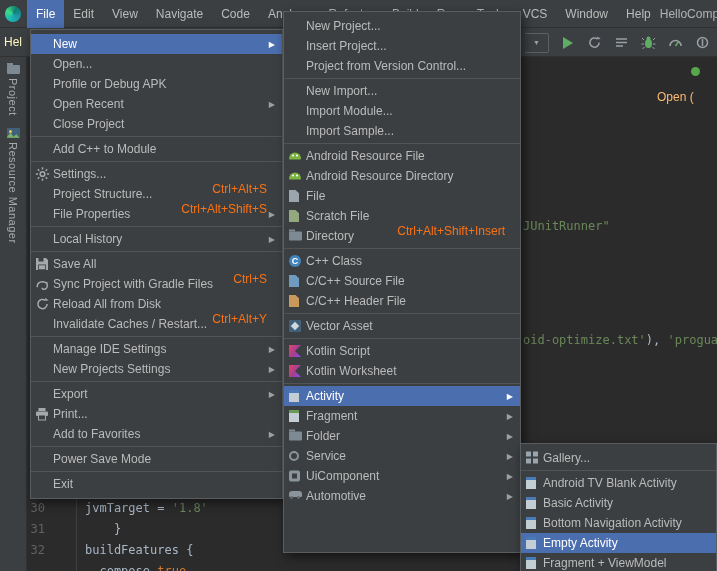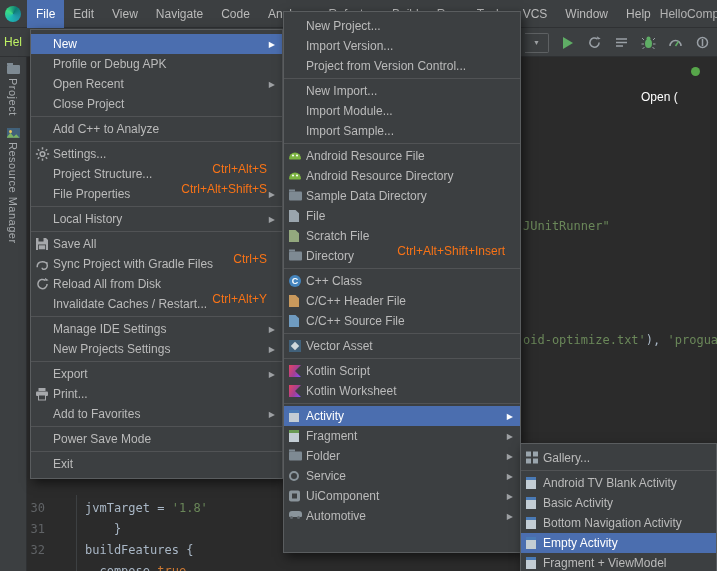--- a/index.html
+++ b/index.html
@@ -12,41 +12,41 @@
              border-bottom:1px solid #2f3133; display:flex; align-items:center; z-index:3; }
   .logo { width:16px; height:16px; border-radius:50%; margin:0 6px 0 5px; flex:none;
           background:conic-gradient(from 210deg,#1bb9b3,#3ddc84,#0d7d74,#2196a8,#1bb9b3); }
   .mb { padding:0 9px; height:28px; line-height:28px; white-space:nowrap; }
   .mb.on { background:#4b6eaf; color:#fff; }
   .title { margin-left:auto; padding-right:4px; color:#b2b2b2; white-space:nowrap; overflow:hidden; }
 
   
   .toolbar { position:absolute; left:0; top:28px; width:717px; height:29px; background:#3c3f41;
              border-bottom:1px solid #2f3133; z-index:1; }
-  .crumb { position:absolute; left:4px; top:0; line-height:29px; color:#bef264; }
+  .crumb { position:absolute; left:4px; top:0; line-height:29px; color:#fef9c3; }
   .tb-icons { position:absolute; right:6px; top:0; height:29px; display:flex; gap:10px; align-items:center; }
   .tbi { display:flex; align-items:center; justify-content:center; width:17px; height:18px; }
   .tb-combo { width:24px; height:20px; border:1px solid #5e6163; border-left:none; border-radius:0 2px 2px 0;
               display:flex; align-items:center; justify-content:center; font-size:7px; color:#9da0a3; }
   .tb-play { width:0; height:0; border-left:10px solid #5fad65; border-top:6px solid transparent; border-bottom:6px solid transparent; }
 
   
   .leftbar { position:absolute; left:0; top:57px; width:27px; height:514px; background:#3c3f41;
              border-right:1px solid #2f3133; display:flex; flex-direction:column; align-items:center; z-index:1; }
   .vlabel { writing-mode:vertical-rl; color:#a7abae; font-size:11px; letter-spacing:.5px; margin:4px 0; white-space:nowrap; }
   .stripe-ic { position:relative; width:14px; height:14px; margin-top:8px; flex:none; }
 
   
   .editor { position:absolute; left:27px; top:57px; width:690px; height:514px; background:#2b2b2b; z-index:0; }
   .code { font-family:"DejaVu Sans Mono",monospace; font-size:12px; line-height:15px; color:#a9b7c6; white-space:pre; position:absolute; }
   .c-str { color:#6a8759; } .c-kw { color:#cc7832; }
   .lnum { position:absolute; left:2px; width:16px; text-align:right; color:#606366;
           font-family:"DejaVu Sans Mono",monospace; font-size:12px; }
   .gutline { position:absolute; left:49px; top:438px; width:1px; height:76px; background:#3d4042; }
-  .open-link { position:absolute; left:614px; top:33px; color:#ffffff; white-space:nowrap; }
+  .open-link { position:absolute; left:630px; top:33px; color:#fdba74; white-space:nowrap; }
   .sync-dot { position:absolute; left:664px; top:10px; width:9px; height:9px; border-radius:50%; background:#57a64a; }
 
   
   .menu { position:absolute; background:#3c3f41; border:1px solid #5a5d5f; padding:4px 0;
           box-shadow:3px 4px 10px rgba(0,0,0,.55); }
   .m-file { left:30px; top:29px; width:253px; z-index:5; }
   .m-new  { left:283px; top:11px; width:238px; height:542px; overflow:hidden; z-index:6; }
   .m-act  { left:520px; top:443px; width:197px; height:140px; overflow:hidden; z-index:7; }
   .row { position:relative; display:flex; align-items:center; height:20px; padding:0 7px 0 22px; color:#bbb; white-space:nowrap; }
   .row.sel { background:#4b6eaf; color:#fff;align-items:center; }
@@ -184,32 +184,35 @@
     <i class="stripe-ic i-img" style="position:relative;"></i>
     <span class="vlabel">Resource Manager</span>
   </div>
 
   <div class="menu m-file">
     <div class="row sel">
         <span class="lbl">New</span>
         <span class="arr">▶</span>
       </div>
     <div class="row">
+        <span class="lbl">Open...</span>
+      </div>
+    <div class="row">
         <span class="lbl">Profile or Debug APK</span>
       </div>
     <div class="row">
         <span class="lbl">Open Recent</span>
         <span class="arr">▶</span>
       </div>
     <div class="row">
         <span class="lbl">Close Project</span>
       </div>
     <div class="sep"></div>
     <div class="row">
-        <span class="lbl">Add C++ to Analyze</span>
+        <span class="lbl">Add C++ to Module</span>
       </div>
     <div class="sep"></div>
     <div class="row">
         <svg class="ic-svg" width="15" height="15" viewBox="0 0 14 14">
           <g stroke="#a6a8ab" stroke-width="1.4" fill="none">
             <circle cx="7" cy="7" r="2.2"></circle>
             <path d="M7 .8v2M7 11.2v2M.8 7h2M11.2 7h2M2.6 2.6l1.4 1.4M10 10l1.4 1.4M2.6 11.4L4 10M10 4l1.4-1.4"></path>
           </g>
         </svg>
         <span class="lbl">Settings...</span>
@@ -291,21 +294,21 @@
     <div class="row">
         <span class="lbl">Exit</span>
       </div>
   </div>
 
   <div class="menu m-new">
     <div class="row">
         <span class="lbl">New Project...</span>
       </div>
     <div class="row">
-        <span class="lbl">Import Version...</span>
+        <span class="lbl">Insert Project...</span>
       </div>
     <div class="row">
         <span class="lbl">Project from Version Control...</span>
       </div>
     <div class="sep"></div>
     <div class="row">
         <span class="lbl">New Import...</span>
       </div>
     <div class="row">
         <span class="lbl">Import Module...</span>
@@ -314,51 +317,47 @@
         <span class="lbl">Import Sample...</span>
       </div>
     <div class="sep"></div>
     <div class="row">
         <i class="icn i-android"></i>
         <span class="lbl">Android Resource File</span>
       </div>
     <div class="row">
         <i class="icn i-android"></i>
         <span class="lbl">Android Resource Directory</span>
-      </div>
-    <div class="row">
-        <i class="icn i-folder"></i>
-        <span class="lbl">Sample Data Directory</span>
       </div>
     <div class="row">
         <i class="icn i-file"></i>
         <span class="lbl">File</span>
       </div>
     <div class="row">
         <i class="icn i-scratch"></i>
         <span class="lbl">Scratch File</span>
         <span class="sc">Ctrl+Alt+Shift+Insert</span>
       </div>
     <div class="row">
         <i class="icn i-folder"></i>
         <span class="lbl">Directory</span>
       </div>
     <div class="sep"></div>
     <div class="row">
         <i class="icn i-cppc"></i>
         <span class="lbl">C++ Class</span>
       </div>
     <div class="row">
+        <i class="icn i-cpps"></i>
+        <span class="lbl">C/C++ Source File</span>
+      </div>
+    <div class="row">
         <i class="icn i-cpph"></i>
         <span class="lbl">C/C++ Header File</span>
       </div>
-    <div class="row">
-        <i class="icn i-cpps"></i>
-        <span class="lbl">C/C++ Source File</span>
-      </div>
     <div class="sep"></div>
     <div class="row">
         <i class="icn i-vec"></i>
         <span class="lbl">Vector Asset</span>
       </div>
     <div class="sep"></div>
     <div class="row">
         <i class="icn i-kt"></i>
         <span class="lbl">Kotlin Script</span>
       </div>

